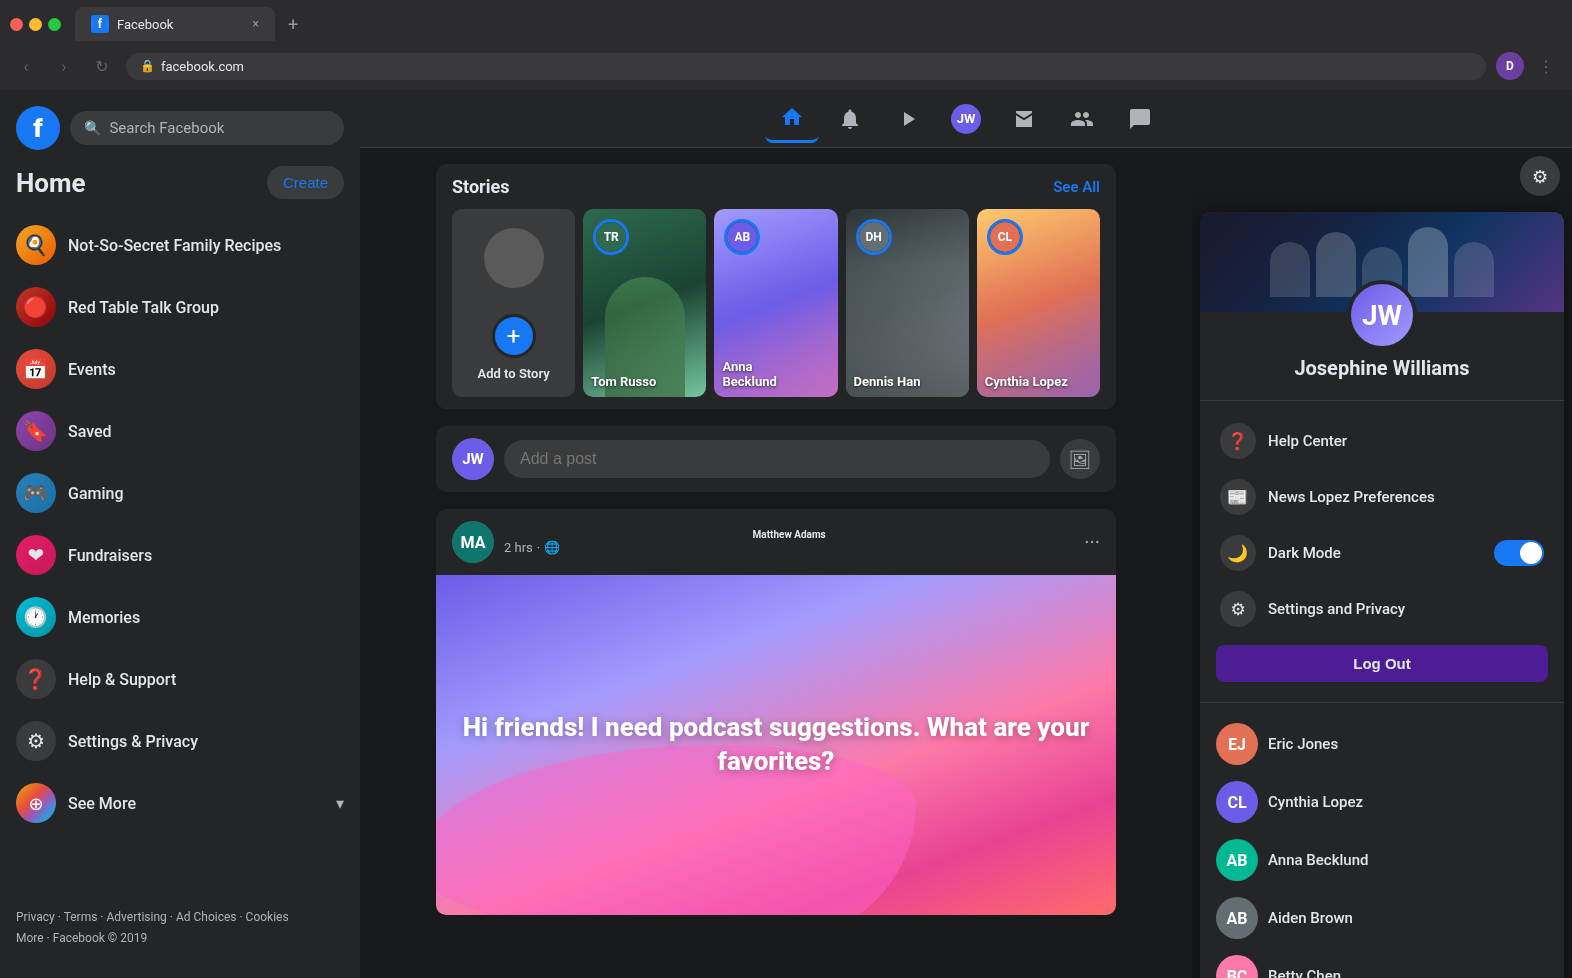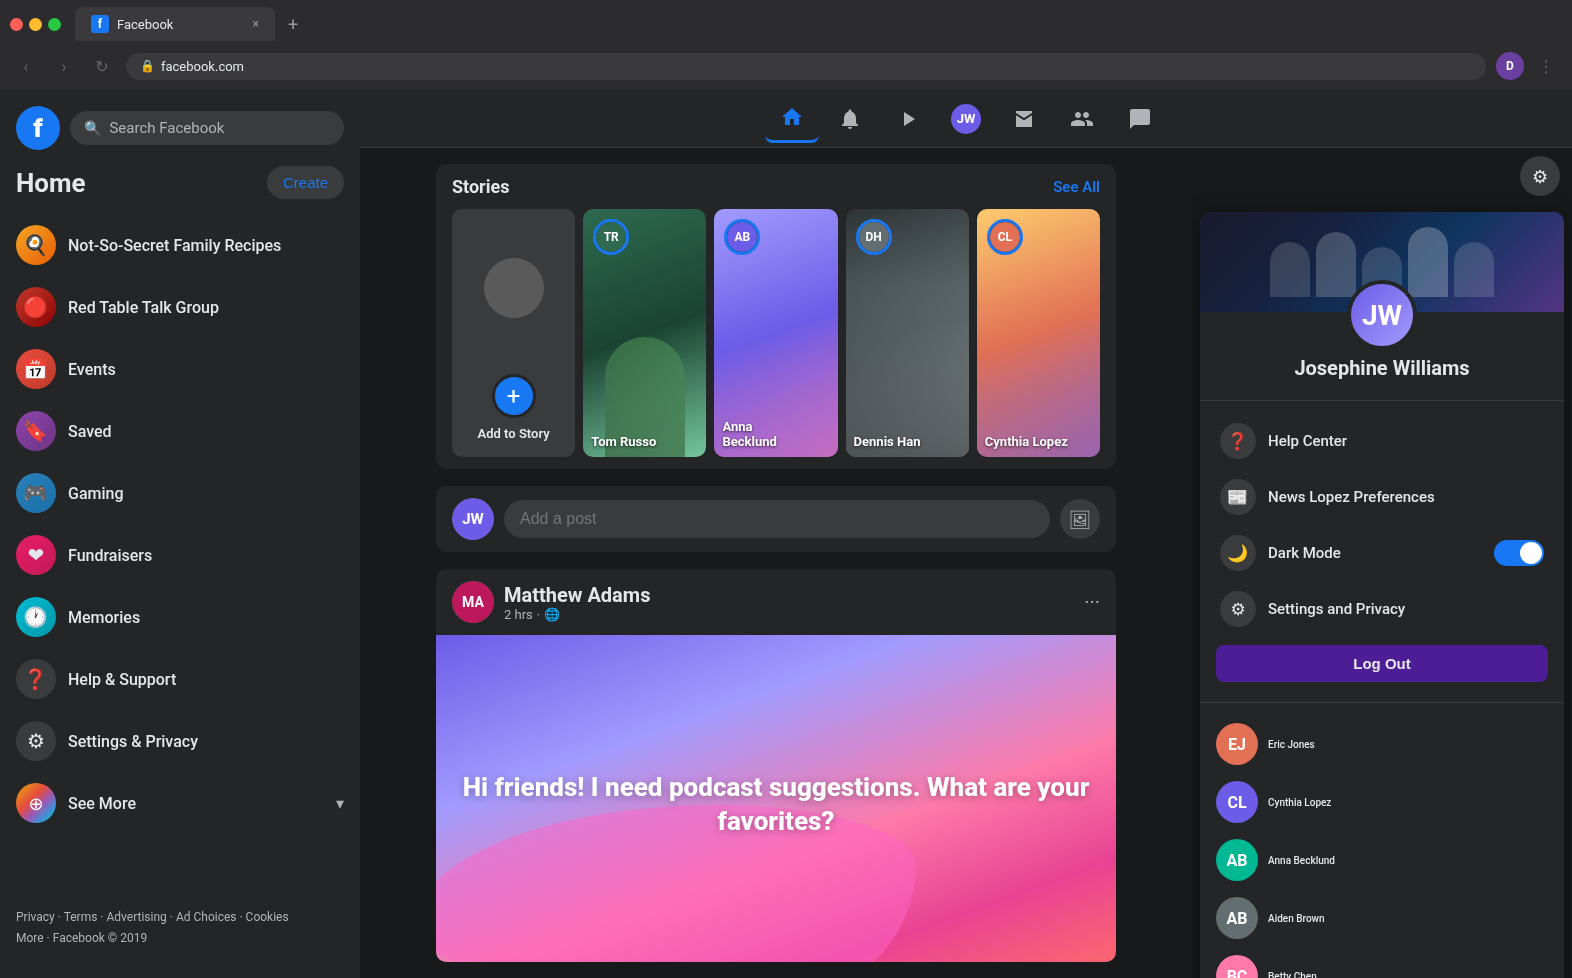--- a/index.html
+++ b/index.html
@@ -324,21 +324,21 @@
       font-size: 15px;
       font-weight: 600;
       cursor: pointer;
     }
     .stories-grid {
       display: flex;
       gap: 8px;
     }
     .story-card {
       flex: 1;
-      height: 248px;
+      height: 188px;
       border-radius: 10px;
       position: relative;
       overflow: hidden;
       cursor: pointer;
       background: #3a3b3c;
     }
     .story-card-add {
       display: flex;
       flex-direction: column;
       align-items: center;
@@ -472,23 +472,24 @@
       height: 42px;
       border-radius: 50%;
       background: #5a5a5a;
       overflow: hidden;
       display: flex;
       align-items: center;
       justify-content: center;
     }
     .post-meta { flex: 1; }
     .post-author {
-      font-size: 20px;
+      font-size: 10px;
       font-weight: 700;
       color: #e4e6eb;
+      text-align: center;
     }
     .post-timestamp {
       font-size: 13px;
       color: #b0b3b8;
       display: flex;
       align-items: center;
       gap: 4px;
     }
     .post-more-btn {
       color: #b0b3b8;
@@ -670,21 +671,21 @@
       display: flex;
       align-items: center;
       justify-content: center;
       font-size: 16px;
       font-weight: bold;
       color: white;
       flex-shrink: 0;
       overflow: hidden;
     }
     .friend-name {
-      font-size: 10px;
+      font-size: 15px;
       font-weight: 500;
       color: #e4e6eb;
     }
 
     
     .divider {
       height: 1px;
       background: #3a3b3c;
       margin: 4px 0;
     }
@@ -923,21 +924,21 @@
                 <div class="avatar-placeholder" style="background:#6c5ce7;font-size:15px;">JW</div>
               </div>
               <input class="composer-input" type="text" readonly="" placeholder="Add a post" style="">
               <div class="composer-photo-btn">🖼</div>
             </div>
           </div>
 
           <div class="post-card">
             <div class="post-header">
               <div class="post-avatar">
-                <div class="avatar-placeholder" style="background:#be185d;font-size:14px;">MA</div>
+                <div class="avatar-placeholder" style="background:#0f766e;font-size:16px;">MA</div>
               </div>
               <div class="post-meta">
                 <div class="post-author">Matthew Adams</div>
                 <div class="post-timestamp">
                   <span>2 hrs</span>
                   <span>·</span>
                   <span>🌐</span>
                 </div>
               </div>
               <div class="post-more-btn">···</div>

